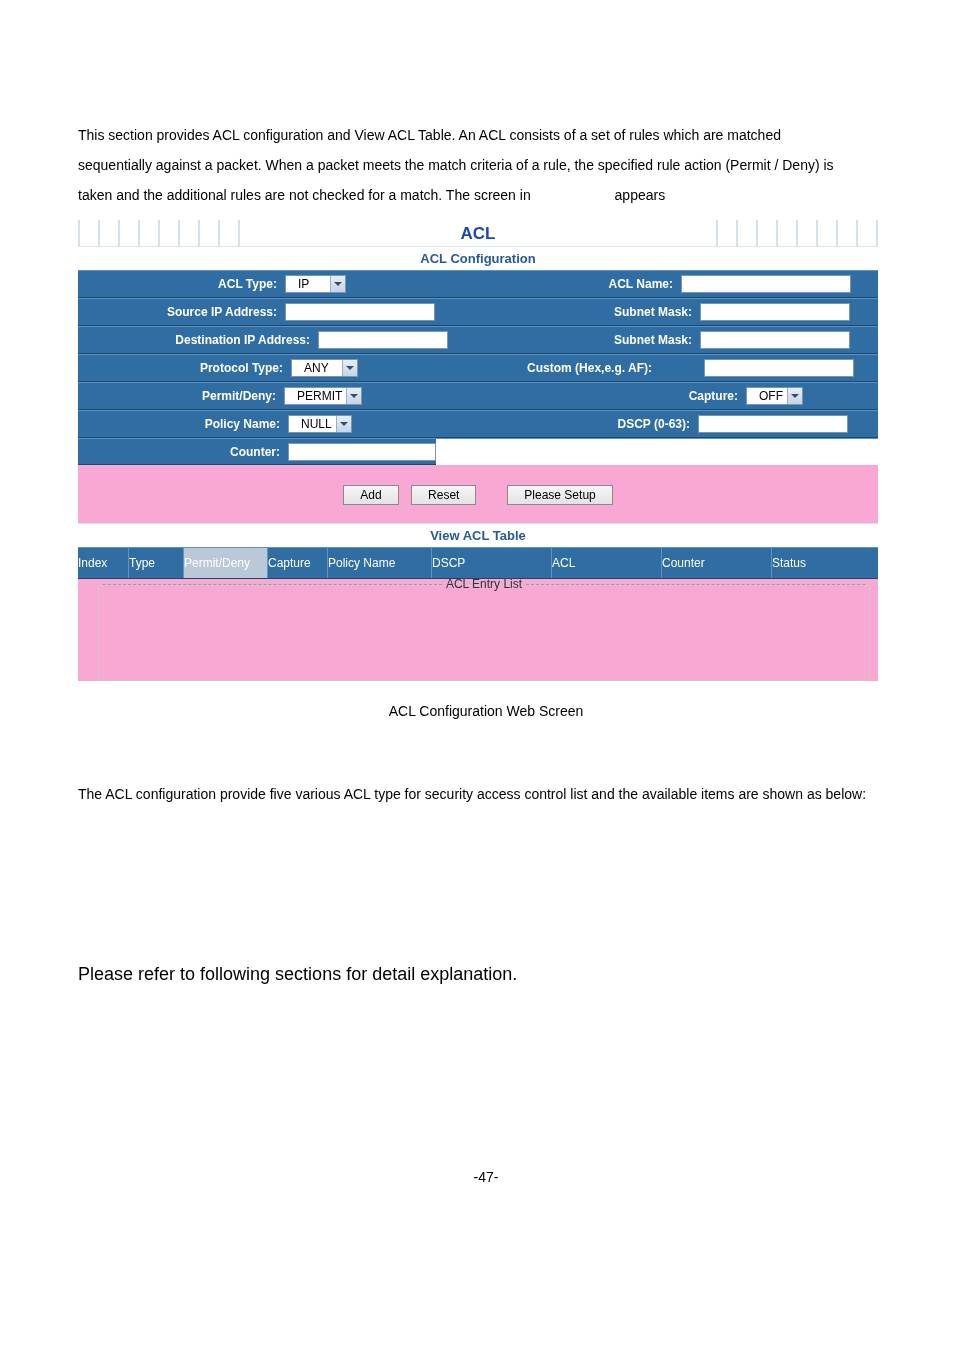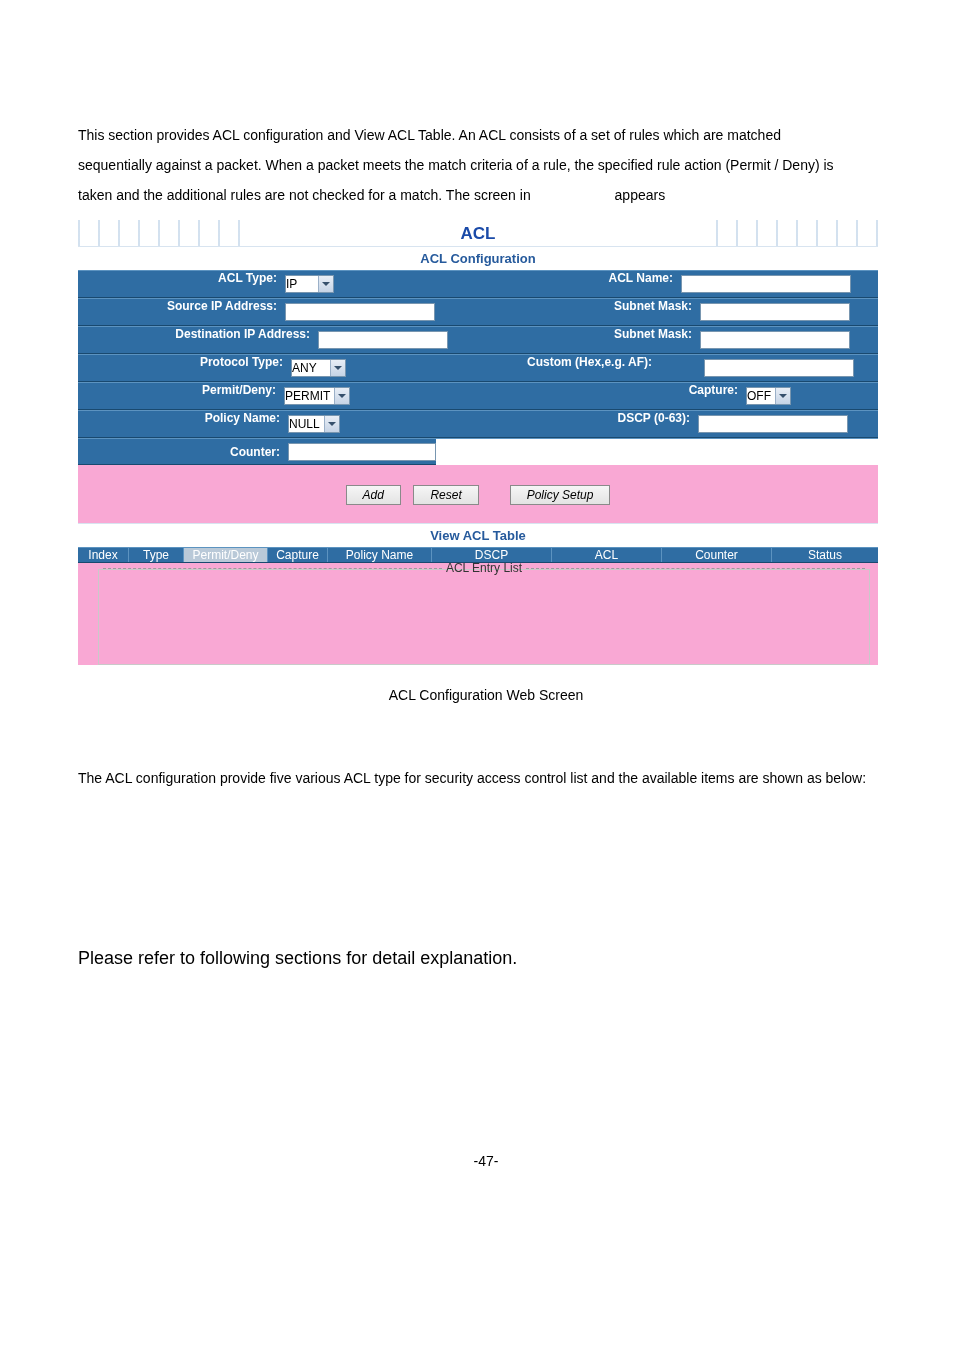--- a/index.html
+++ b/index.html
@@ -67,20 +67,21 @@
   .form-row {
     display: flex;
     background: #2f6da3;
     border-top: 1px solid #5c93c0;
     border-bottom: 1px solid #19496f;
     min-height: 26px;
   }
   .form-row.halfpair .cell { width: 50%; }
   .cell {
     display: flex;
+    align-items: center;
   }
   .lbl {
     color: #fff;
     font-weight: bold;
     font-size: 12px;
     text-align: right;
     padding-right: 6px;
     white-space: nowrap;
   }
   .fld {
@@ -98,21 +99,21 @@
     padding: 0 3px;
   }
   .sel {
     display: inline-flex;
     align-items: center;
     background: #fff;
     border: 1px solid #7896b0;
     height: 18px;
     box-sizing: border-box;
     font-size: 12px;
-    padding: 0 0 0 0;
+    padding: 0 0 0 12px;
     color: #000;
   }
   .sel .dd {
     width: 14px;
     height: 16px;
     margin-left: 4px;
     background: linear-gradient(#e8eef6,#c6d4e6);
     border-left: 1px solid #9bb0c8;
     display: flex;
     align-items: center;
@@ -160,33 +161,31 @@
   }
   .btn {
     display: inline-block;
     background: linear-gradient(#f6f6f6,#e3e3e3);
     border: 1px solid #8a8a8a;
     font-size: 12px;
     padding: 2px 16px;
     margin: 0 4px;
     color: #000;
     font-family: Arial, Helvetica, sans-serif;
-    font-style: italic;
   }
   .tbl-head {
     display: flex;
     background: #2f6da3;
     border-top: 1px solid #5c93c0;
     border-bottom: 1px solid #19496f;
   }
   .tbl-head .th {
     color: #fff;
     font-size: 12px;
-    text-align: center;
-    padding: 0 0;
+    padding: 8px 0;
     border-right: 1px solid #5c93c0;
     box-sizing: border-box;
   }
   .tbl-head .th:last-child { border-right: none; }
   .th-index{width:51px;}
   .th-type{width:55px;}
   .th-pd{width:84px;background:#b9c9d8;color:#000;}
   .th-cap{width:60px;}
   .th-pn{width:104px;}
   .th-dscp{width:120px;}
@@ -370,21 +369,21 @@
             </div>
         </div>
         <div class="right-white"></div>
       </div>
     </div>
 
     <div class="buttons">
       <button class="btn">Add</button>
       <button class="btn">Reset</button>
       <span style="display:inline-block;width:14px;"></span>
-      <button class="btn">Policy Setup</button>
+      <button class="btn">Please Setup</button>
     </div>
 
     <div class="section-head">View ACL Table</div>
 
     <div class="tbl-head">
       <div class="th th-index">Index</div>
       <div class="th th-type">Type</div>
       <div class="th th-pd">Permit/Deny</div>
       <div class="th th-cap">Capture</div>
       <div class="th th-pn">Policy Name</div>

